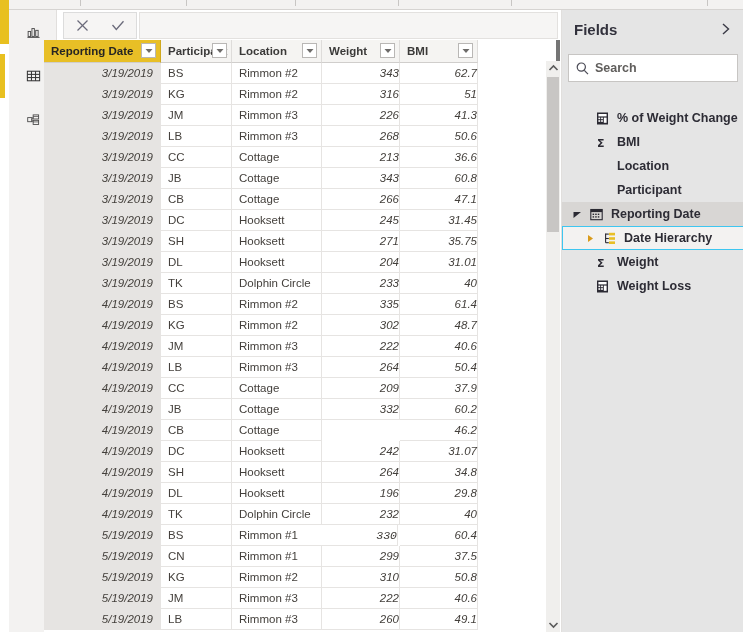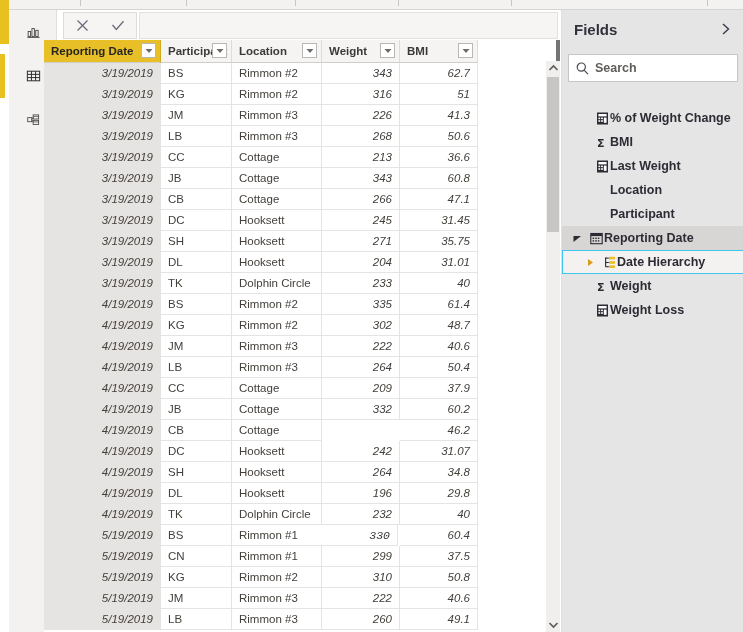--- a/index.html
+++ b/index.html
@@ -84,21 +84,21 @@
     position: absolute; top: 0; height: 21px;
     border-right: 1px solid #e6e4e2; border-bottom: 1px solid #e6e4e2;
     display: flex; align-items: center;
     font-size: 11.5px; color: #44403c; white-space: nowrap;
     background: #ffffff;
   }
   .cell.c-date {
     background: #e6e4e2; justify-content: flex-end;
     padding-right: 7px; font-style: italic;
   }
-  .cell.c-num { justify-content: flex-end; padding-right: 7px; font-style: italic; }
+  .cell.c-num { justify-content: flex-end; font-style: italic; }
   .cell.c-text { justify-content: flex-start; padding-left: 7px; }
   .row-filler {
     position: absolute; top: 0; height: 21px; background: #f0efed;
     border-bottom: 1px solid #f0efed;
   }
 
   
   .vscroll {
     position: absolute; left: 546px; top: 61px; width: 14px; height: 571px;
     background: #f0efed;
@@ -139,21 +139,21 @@
   .tree { position: absolute; left: 0; top: 96px; width: 182px; }
   .tree-table {
     position: relative; height: 24px; background: #d8d6d4;
     display: flex; align-items: center; padding-left: 6px;
   }
   .tree-table .tbl-name { font-size: 12.5px; color: #2d2c35; margin-left: 6px; }
   .tree-item {
     position: relative; height: 24px;
     display: flex; align-items: center; padding-left: 14px;
   }
-  .tree-item .fname { font-size: 12.5px; color: #2d2c35; }
+  .tree-item .fname { font-size: 12.5px; color: #2d2c35; margin-left: 7px; }
   .tree-item.grouphdr { background: #d8d6d4; padding-left: 8px; }
   .tree-item.focus {
     border: 1px solid #3ec6f0; background: #f3f2f1; padding-left: 20px;
   }
   .ico { width: 15px; height: 15px; display: flex; align-items: center; justify-content: center; flex: 0 0 auto; }
   .ico-slot { width: 15px; flex: 0 0 auto; }
 </style>
 </head>
 <body>
 <div id="app">
@@ -541,35 +541,20 @@
           <span class="ico-slot"></span>
           <span class="ico" style="margin-left: 4px;">
             <svg width="13" height="13" viewBox="0 0 13 13">
               <text x="1" y="10.5" font-family="DejaVu Sans, sans-serif" font-size="11" fill="#2b2a33">Σ</text>
             </svg>
           </span>
           <span class="fname">BMI</span>
         </div>
         <div class="tree-item">
           <span class="ico-slot"></span>
-          <span class="ico" style="margin-left: 4px;">
-            <svg width="13" height="13" viewBox="0 0 13 13">
-              <rect x="1" y="0.5" width="11" height="12" fill="#2b2a33"></rect>
-              <rect x="2.4" y="2" width="8.2" height="2.4" fill="#fff"></rect>
-              <rect x="2.4" y="5.6" width="1.8" height="1.6" fill="#fff"></rect>
-              <rect x="5.1" y="5.6" width="1.8" height="1.6" fill="#fff"></rect>
-              <rect x="7.8" y="5.6" width="2.8" height="5.2" fill="#fff"></rect>
-              <rect x="2.4" y="8.2" width="1.8" height="1.6" fill="#fff"></rect>
-              <rect x="5.1" y="8.2" width="1.8" height="1.6" fill="#fff"></rect>
-            </svg>
-          </span>
-          <span class="fname">Last Weight</span>
-        </div>
-        <div class="tree-item">
-          <span class="ico-slot"></span>
           <span class="ico" style="margin-left: 4px;"></span>
           <span class="fname">Location</span>
         </div>
         <div class="tree-item">
           <span class="ico-slot"></span>
           <span class="ico" style="margin-left: 4px;"></span>
           <span class="fname">Participant</span>
         </div>
         <div class="tree-item grouphdr">
           <span class="ico">

